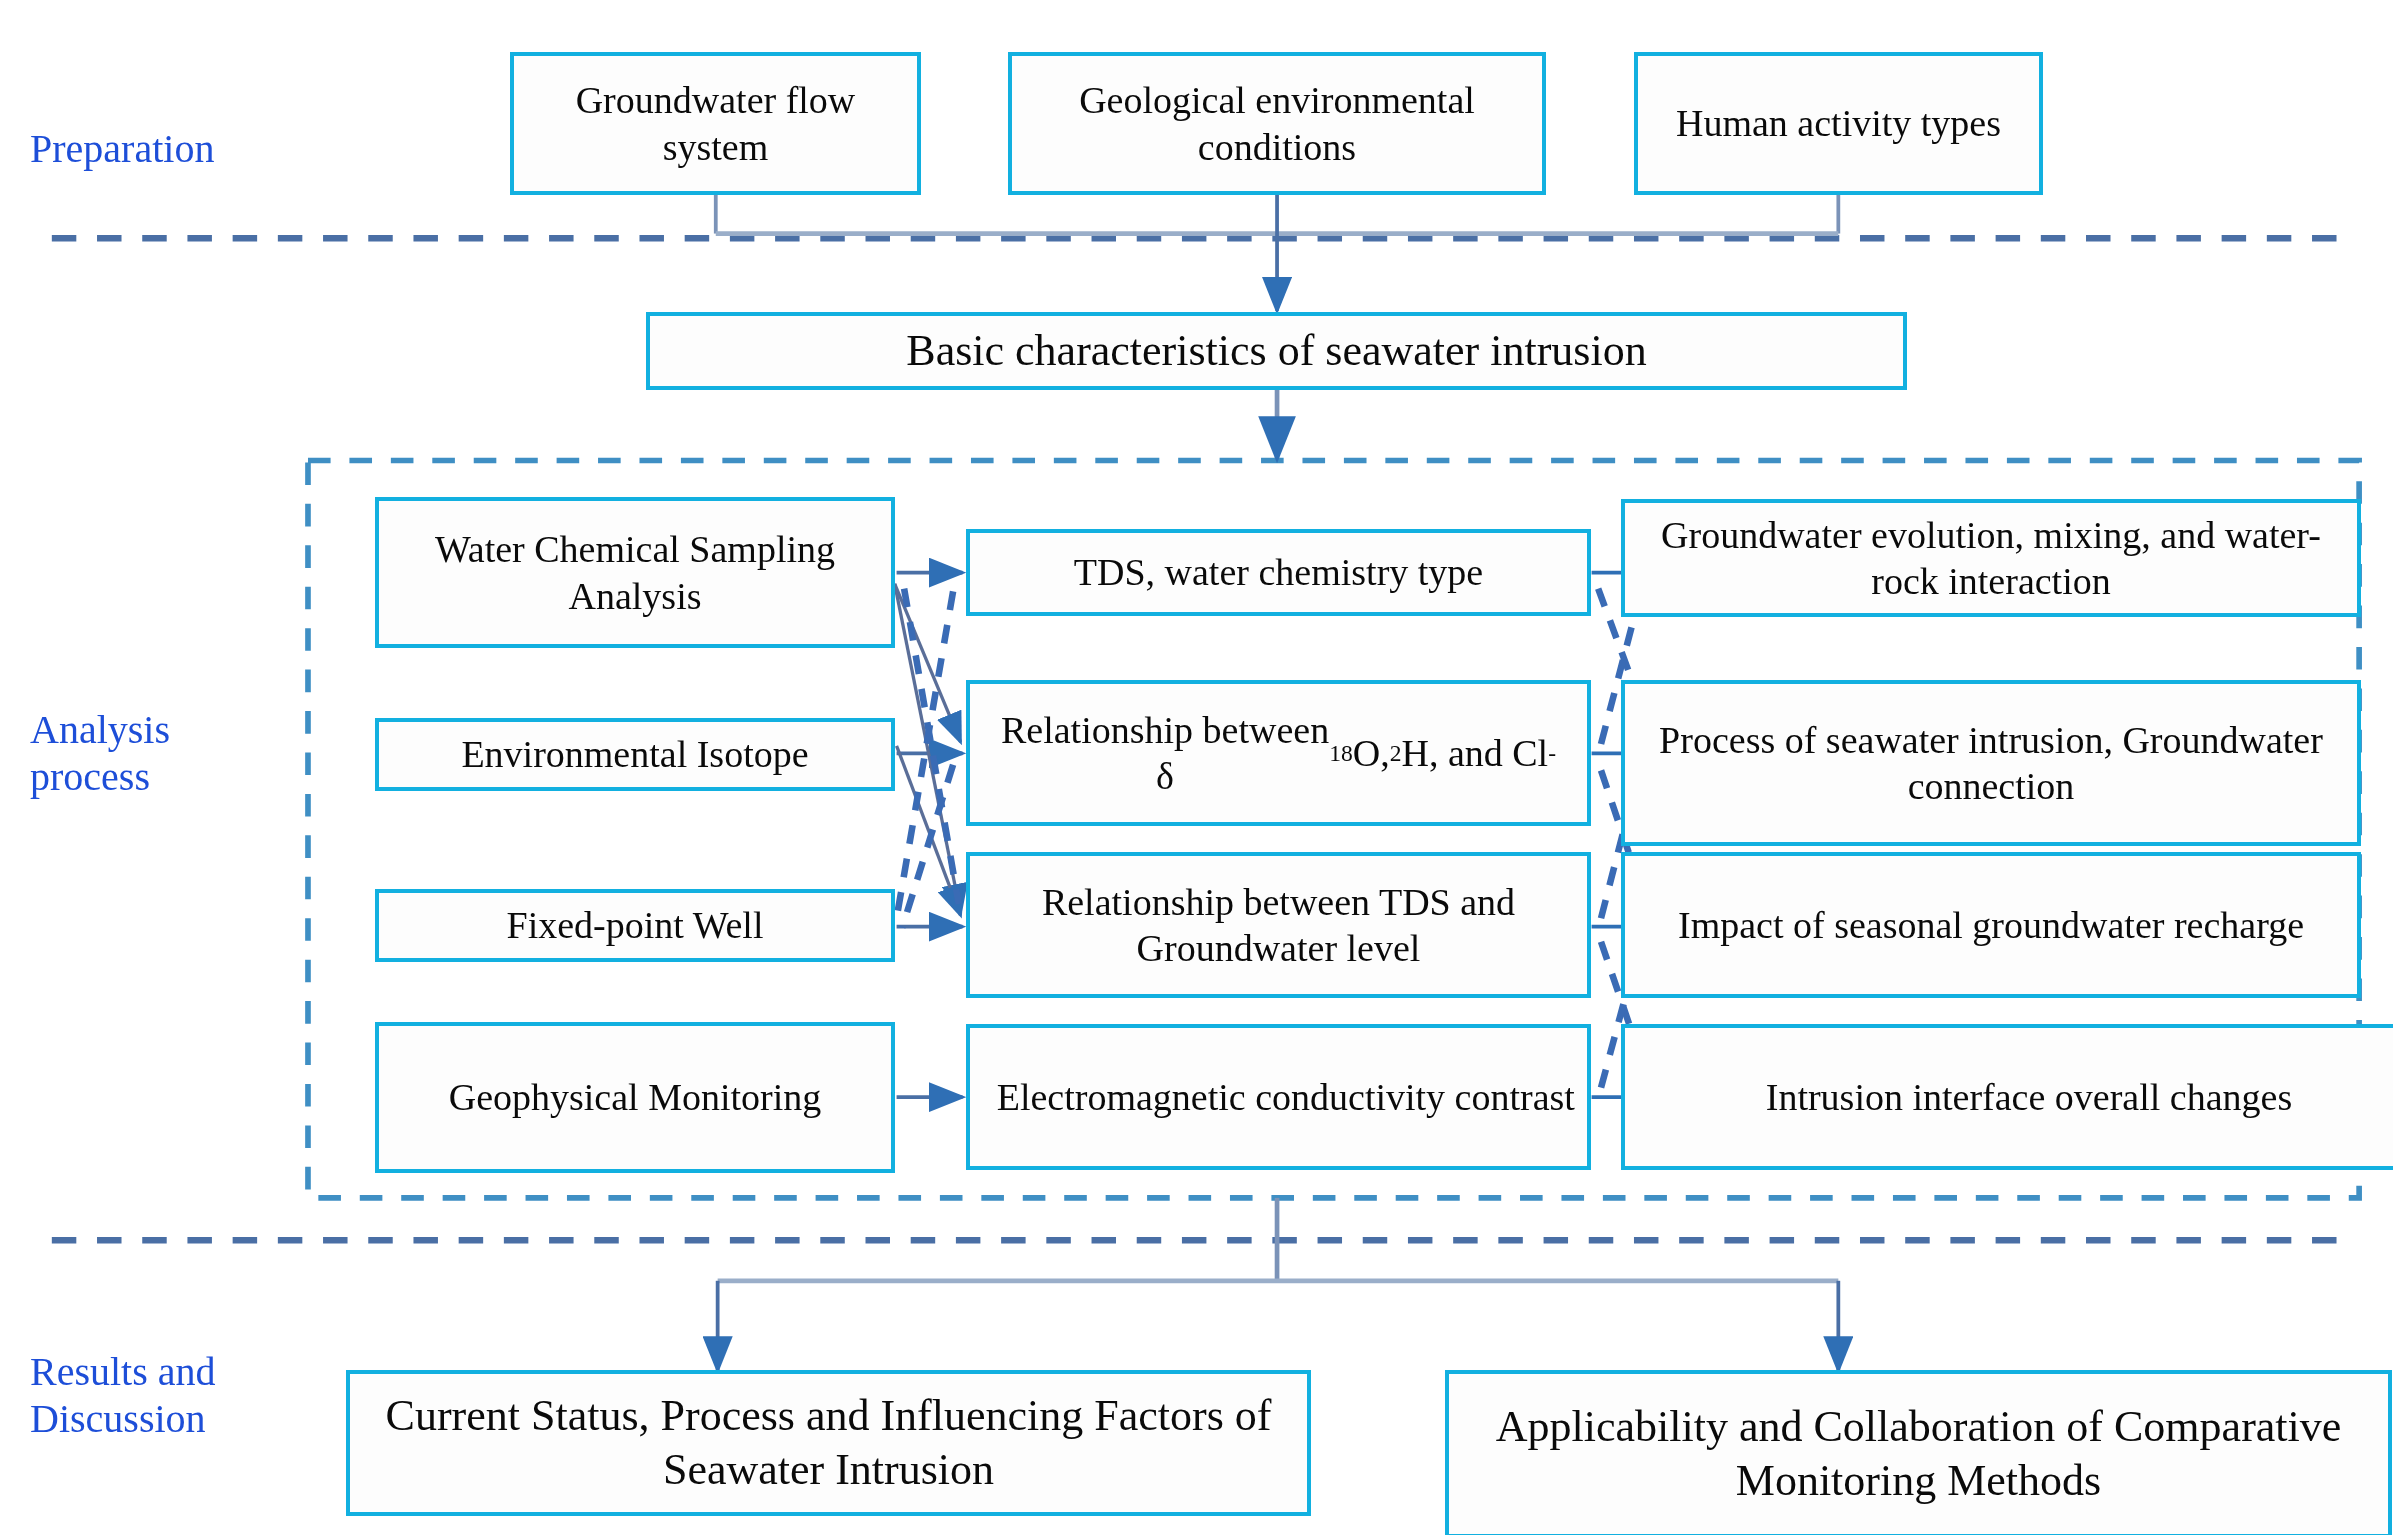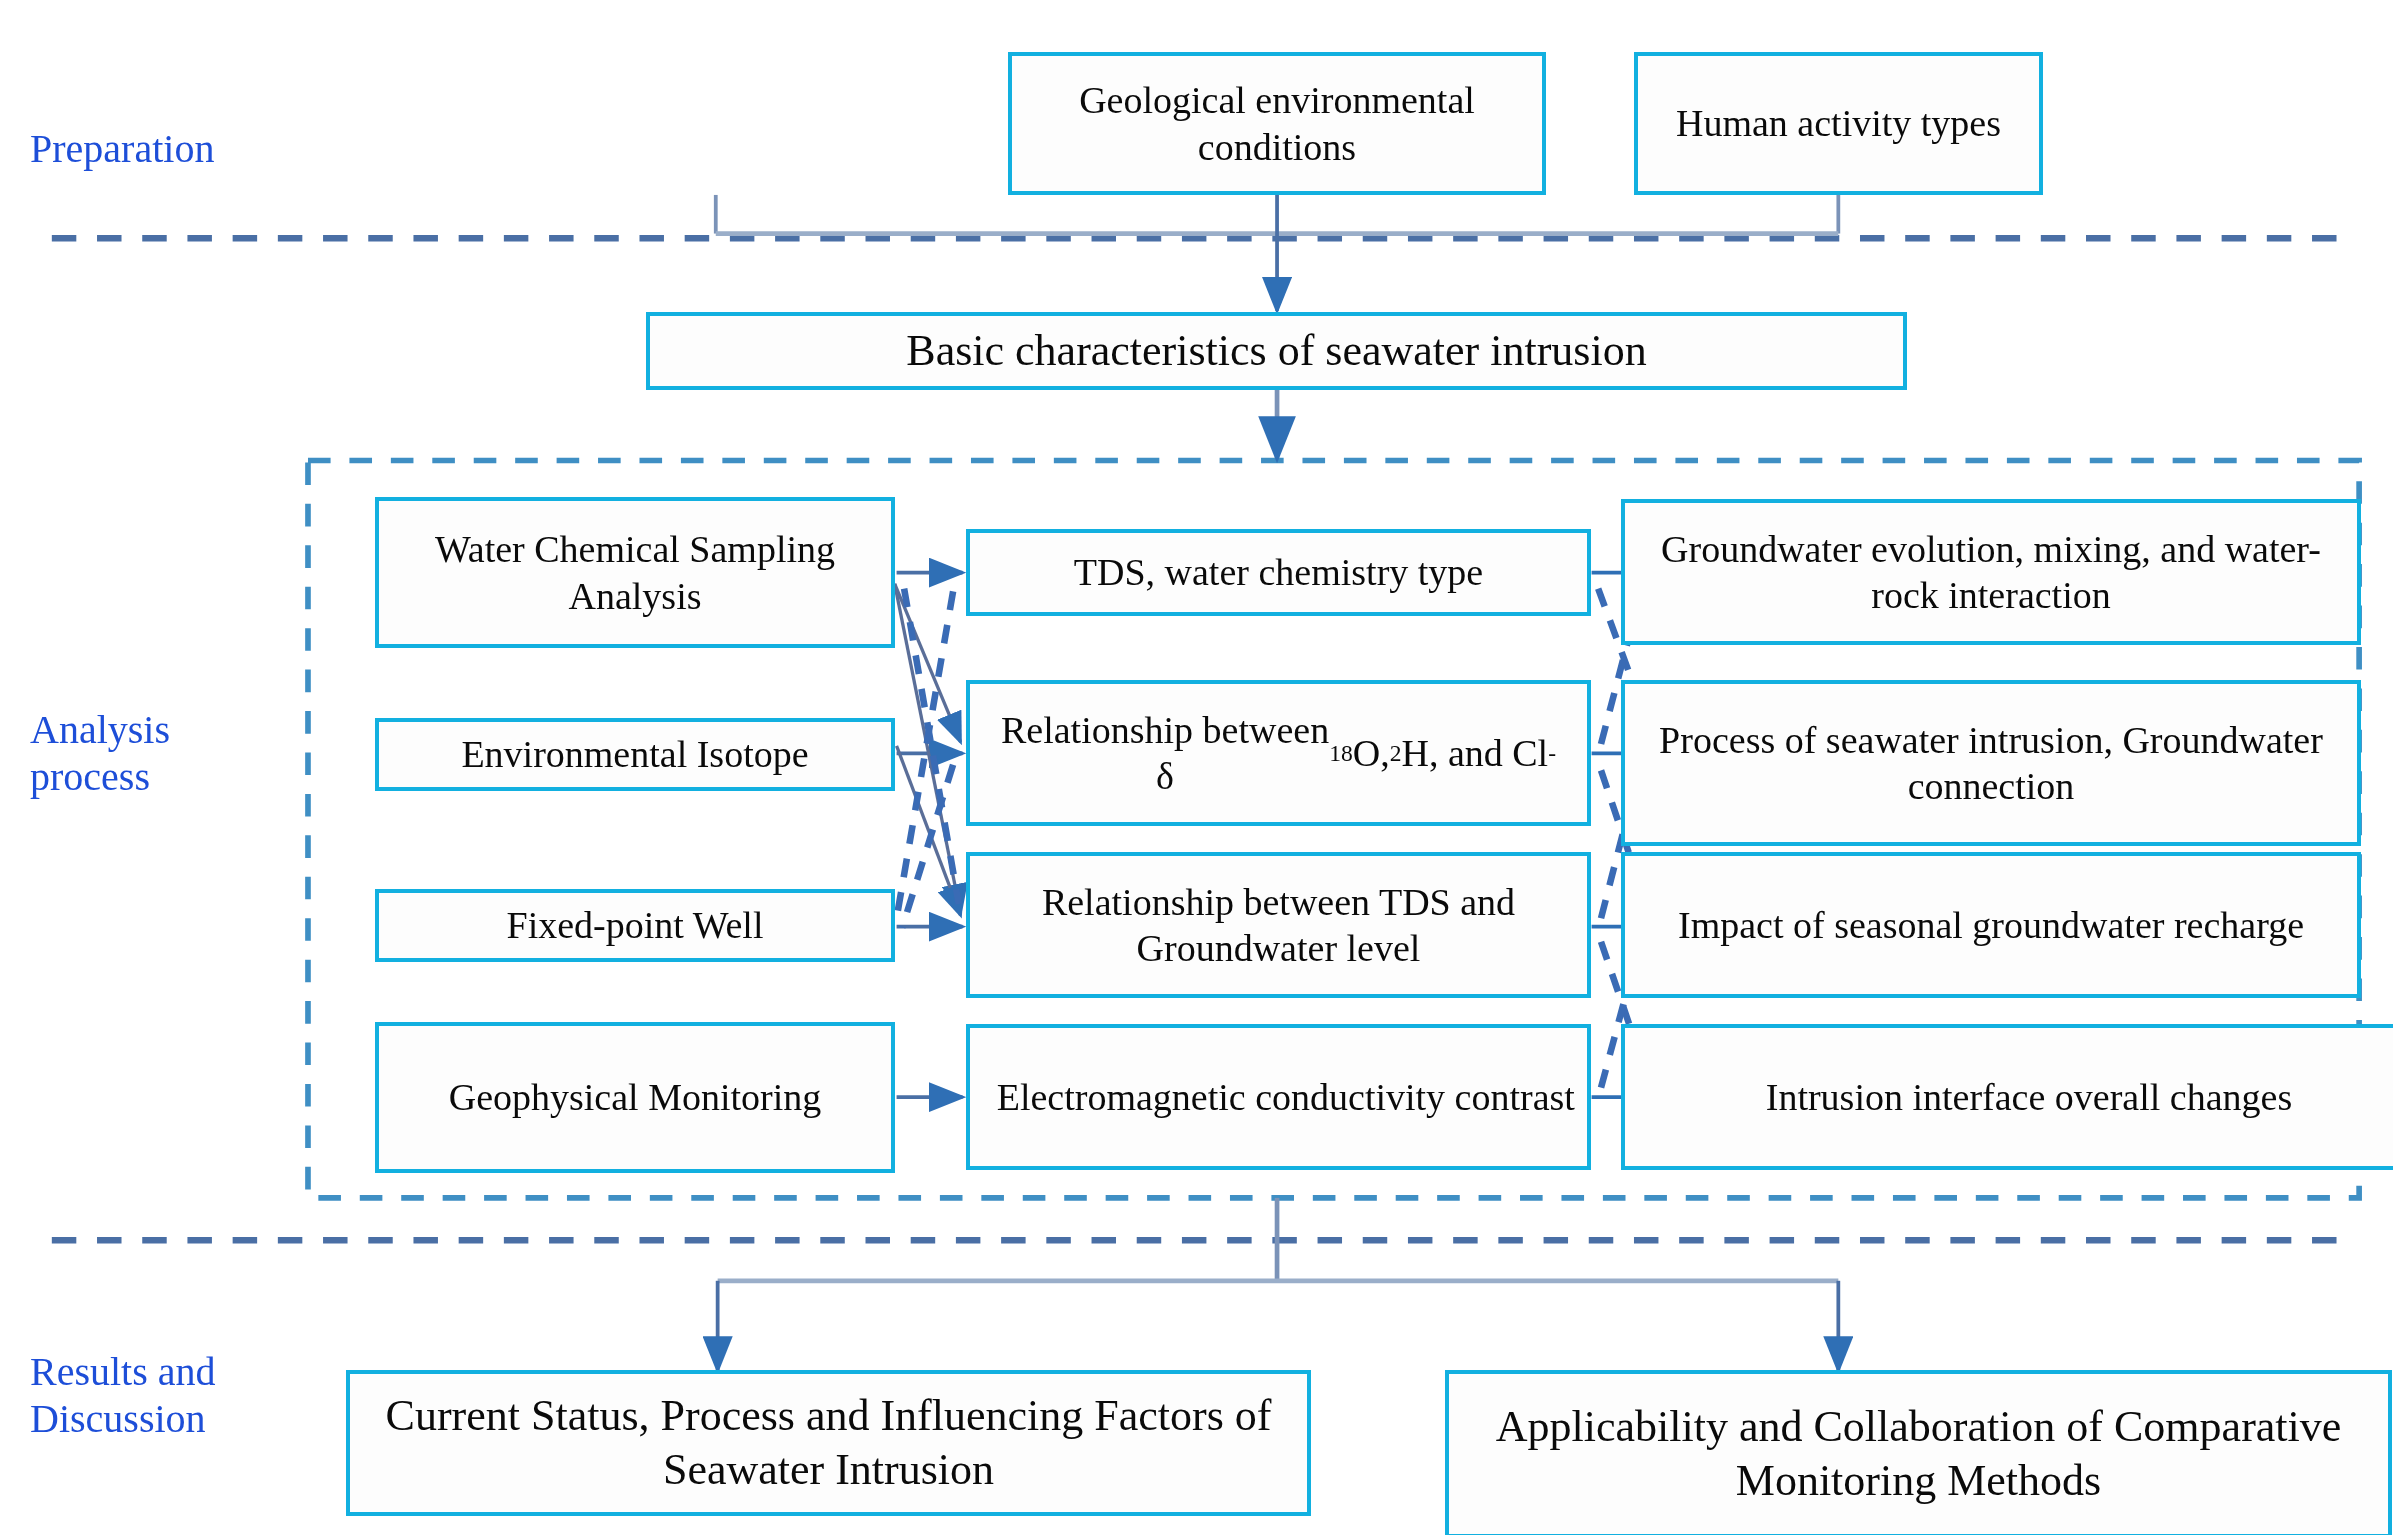--- a/index.html
+++ b/index.html
@@ -108,20 +108,21 @@
   </svg>
 
   <div class="stage-label" style="left:30px; top:125px; width:273px;">Preparation</div>
 
   <div class="stage-label" style="left:30px; top:706px; width:273px;">Analysis
 process</div>
 
   <div class="stage-label" style="left:30px; top:1348px; width:282px;">Results and
 Discussion</div>
 
+  <div class="node" style="left:510px; top:52px; width:411px; height:143px;">Groundwater flow system</div>
 
   <div class="node" style="left:1008px; top:52px; width:538px; height:143px;">Geological environmental conditions</div>
 
   <div class="node" style="left:1634px; top:52px; width:409px; height:143px;">Human activity types</div>
 
   <div class="node lg" style="left:646px; top:312px; width:1261px; height:78px;">Basic characteristics of seawater intrusion</div>
 
   <div class="node" style="left:375px; top:497px; width:520px; height:151px;">Water Chemical Sampling Analysis</div>
 
   <div class="node" style="left:375px; top:718px; width:520px; height:73px;">Environmental Isotope</div>
@@ -131,21 +132,21 @@
   <div class="node" style="left:375px; top:1022px; width:520px; height:151px;">Geophysical Monitoring</div>
 
   <div class="node" style="left:966px; top:529px; width:625px; height:87px;">TDS, water chemistry type</div>
 
   <div class="node" style="left:966px; top:680px; width:625px; height:146px;">Relationship between<br>δ<sup>18</sup>O, <sup>2</sup>H, and Cl<sup>-</sup></div>
 
   <div class="node" style="left:966px; top:852px; width:625px; height:146px;">Relationship between TDS and Groundwater level</div>
 
   <div class="node" style="left:966px; top:1024px; width:625px; height:146px;padding-left:24px;">Electromagnetic conductivity contrast</div>
 
-  <div class="node" style="left:1621px; top:499px; width:740px; height:146px;">Groundwater evolution, mixing, and water-rock interaction</div>
+  <div class="node" style="left:1621px; top:499px; width:740px; height:118px;">Groundwater evolution, mixing, and water-rock interaction</div>
 
   <div class="node" style="left:1621px; top:680px; width:740px; height:166px;">Process of seawater intrusion, Groundwater connection</div>
 
   <div class="node" style="left:1621px; top:852px; width:740px; height:146px;">Impact of seasonal groundwater recharge</div>
 
   <div class="node" style="left:1621px; top:1024px; width:816px; height:146px;">Intrusion interface overall changes</div>
 
   <div class="node lg" style="left:346px; top:1370px; width:965px; height:146px;">Current Status, Process and Influencing Factors of Seawater Intrusion</div>
 
   <div class="node lg" style="left:1445px; top:1370px; width:947px; height:168px;">Applicability and Collaboration of Comparative Monitoring Methods</div>

